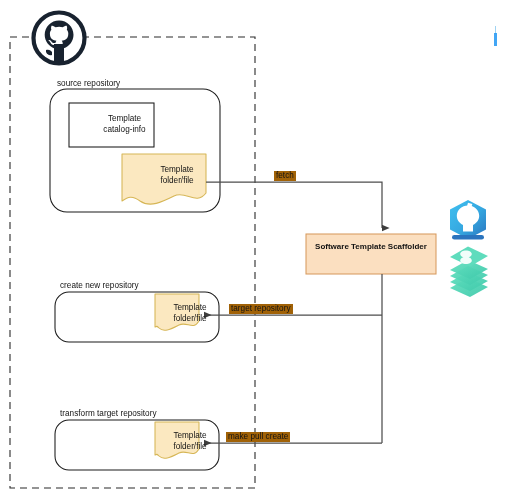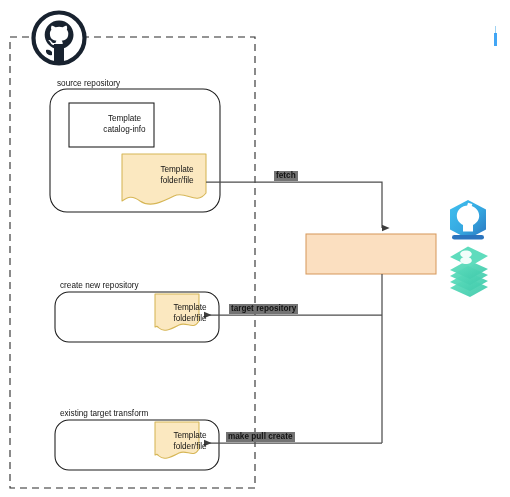--- a/index.html
+++ b/index.html
@@ -38,23 +38,22 @@
     white-space: nowrap;
     letter-spacing: 0.02px;
   }
   .group-title {
     font-size: 8.2px;
     color: #131313;
   }
   .edge-label {
     font-size: 8.2px;
     color: #131313;
-    background: #737373;
+    background: #a16207;
     padding: 0 2px;
-    font-weight: bold;
   }
   .doc-text {
     position: absolute;
     text-align: center;
     font-size: 8.2px;
     line-height: 1.3;
     color: #131313;
     margin-left: 13px;
   }
   .scaffolder-text {
@@ -206,30 +205,31 @@
     <div>Template</div>
     <div>catalog-info</div>
   </div>
 
   <div class="doc-text" style="left:122px; top:165px; width:84px;">
     <div>Template</div>
     <div>folder/file</div>
   </div>
 
   <div class="scaffolder-text" style="left:306px; top:242px; width:130px;">
+    <div class="b">Software Template Scaffolder</div>
   </div>
 
   <div class="lbl group-title" style="left:60px; top:281px;">create new repository</div>
 
   <div class="doc-text" style="left:155px; top:303px; width:44px;">
     <div>Template</div>
     <div>folder/file</div>
   </div>
 
-  <div class="lbl group-title" style="left:60px; top:409px;">existing target transform</div>
+  <div class="lbl group-title" style="left:60px; top:409px;">transform target repository</div>
 
   <div class="doc-text" style="left:155px; top:431px; width:44px;">
     <div>Template</div>
     <div>folder/file</div>
   </div>
 
   <div class="lbl edge-label" style="left:274px; top:171px;">fetch</div>
 
   <div class="lbl edge-label" style="left:229px; top:304px;">target repository</div>
 

